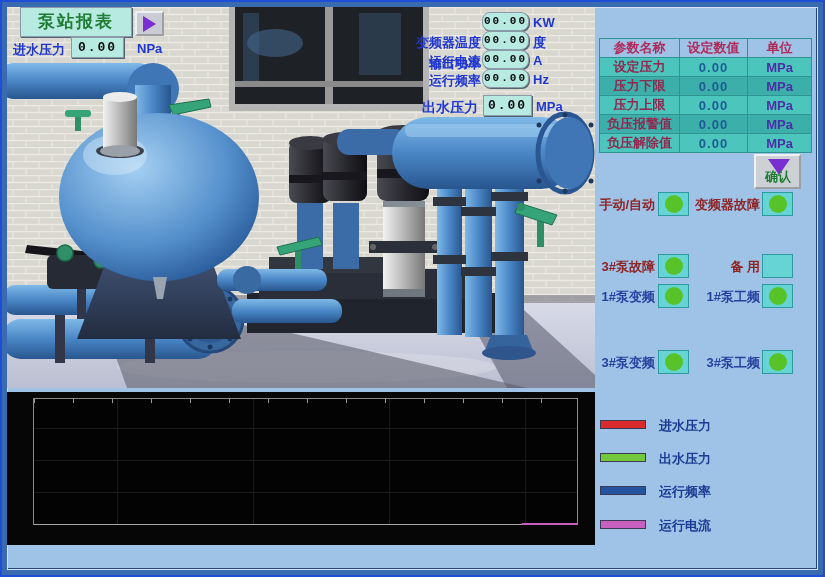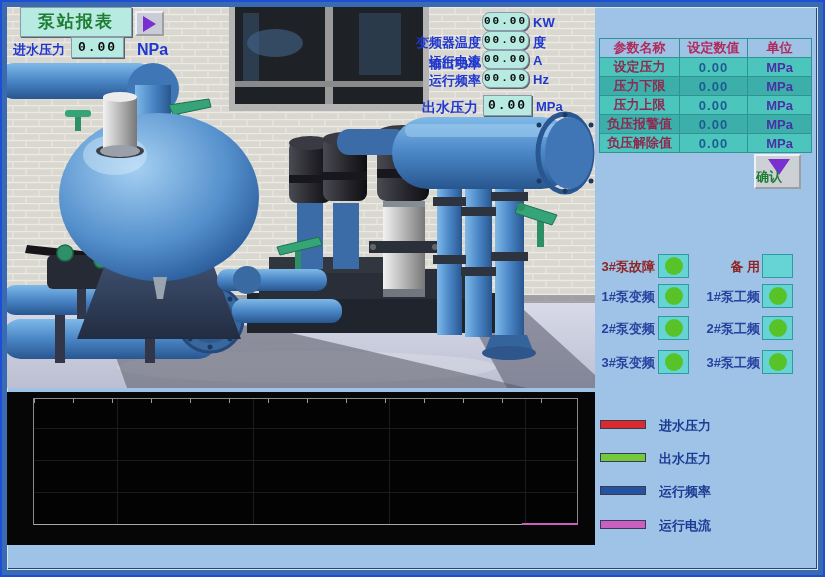--- a/index.html
+++ b/index.html
@@ -24,21 +24,21 @@
   .report-btn { left:13px; top:0; width:112px; height:30px; line-height:28px; text-align:center;
                 background:#b7eae0; border:1px solid #8a9aa8; box-shadow:1px 1px 0 #56646f;
                 font-size:17px; letter-spacing:2px; }
   .report-arrow { left:128px; top:4px; width:29px; height:25px; background:#c9ccd4;
                   border:2px outset #eef2f6; display:flex; align-items:center; justify-content:center; }
   .tri-right { width:0; height:0; border-style:solid; border-width:8px 0 8px 13px;
                border-color:transparent transparent transparent #7a2fd0; }
 
   .inlet-label { left:6px; top:34px; font-size:13px; }
   .inlet-box   { left:64px; top:30px; width:53px; height:21px; line-height:19px; font-size:13px; }
-  .inlet-unit  { left:122px; top:34px; font-size:16px;padding-left:8px; }
+  .inlet-unit  { left:122px; top:34px; font-size:13px;padding-left:8px; }
 
   .t-label { width:70px; text-align:right; font-size:13px; }
   .t-box   { width:47px; height:19px; line-height:17px; font-size:11px;border-radius:8px; }
   .t-unit  { font-size:13px; }
 
   .outlet-label { left:415px; top:92px; font-size:14px; }
   .outlet-box   { left:476px; top:88px; width:49px; height:21px; line-height:19px; font-size:13px; }
   .outlet-unit  { left:529px; top:92px; font-size:13px; }
 
   
@@ -63,21 +63,21 @@
                  table-layout:fixed; font-size:13px; font-weight:bold; }
   table.params th, table.params td { border:1px solid #2f9490; height:18px; text-align:center; padding:0; }
   table.params th { color:#b02a5a; background:transparent; font-size:13px; }
   table.params col.c-name { width:80px; } table.params col.c-val { width:68px; } table.params col.c-unit { width:64px; }
   tr.rowa td { background:#4cc6bd; } tr.rowb td { background:#3cafaa; }
   td.pname { color:#8e2950; } td.pval { color:#1c5c90; letter-spacing:1px; } td.punit { color:#4a2fa6; }
 
   .confirm { left:747px; top:147px; width:47px; height:35px; background:#cdd1d6; border:2px outset #eef2f6; }
   .tri-down { position:absolute; left:12px; top:3px; width:0; height:0; border-style:solid;
               border-width:16px 11px 0 11px; border-color:#7a2fd0 transparent transparent transparent; }
-  .confirm-label { position:absolute; right:17px; bottom:1px; font-size:13px; }
+  .confirm-label { position:absolute; right:8px; bottom:1px; font-size:13px; }
 
   .srow { position:absolute; left:582px; width:222px; height:26px; }
   .slabel { position:absolute; top:4px; font-size:13px; font-weight:bold; text-align:right; }
   .sl1 { left:0; width:66px; } .sl2 { left:103px; width:68px; }
   .maroon .slabel { color:#8e2424; } .bluety .slabel { color:#27419e; }
   .lamp { position:absolute; top:0; width:31px; height:24px; background:#66d4d4; border:1px solid #2f9aa0;
           display:flex; align-items:center; justify-content:center; }
   .lamp i { display:block; width:18px; height:18px; border-radius:50%; background:#58c229; }
   .lb1 { left:69px; } .lb2 { left:173px; }
 
@@ -360,48 +360,48 @@
         <td class="punit">MPa</td>
       </tr>
     </tbody>
       </table>
 
     <div class="abs confirm">
       <span class="tri-down"></span>
       <span class="confirm-label greentx">确认</span>
     </div>
 
+    <div class="srow maroon" style="top:185px;">
+      <span class="slabel sl1">手动/自动</span>
+      <span class="lamp lb1">
+          <i style="background: rgb(88, 194, 41);"></i>
+        </span>
+      <span class="slabel sl2">变频器故障</span>
+      <span class="lamp lb2">
+          <i style="background: rgb(88, 194, 41);"></i>
+        </span>
+    </div>
     <div class="srow maroon" style="top:247px;">
       <span class="slabel sl1">3#泵故障</span>
       <span class="lamp lb1">
           <i style="background: rgb(88, 194, 41);"></i>
         </span>
       <span class="slabel sl2">备  用</span>
       <span class="lamp lb2 empty"></span>
     </div>
     <div class="srow bluety" style="top:277px;">
       <span class="slabel sl1">1#泵变频</span>
       <span class="lamp lb1">
           <i style="background: rgb(88, 194, 41);"></i>
         </span>
       <span class="slabel sl2">1#泵工频</span>
       <span class="lamp lb2">
           <i style="background: rgb(88, 194, 41);"></i>
         </span>
     </div>
-    <div class="srow bluety" style="top:309px;">
-      <span class="slabel sl1">2#泵变频</span>
-      <span class="lamp lb1">
-          <i style="background: rgb(88, 194, 41);"></i>
-        </span>
-      <span class="slabel sl2">2#泵工频</span>
-      <span class="lamp lb2">
-          <i style="background: rgb(88, 194, 41);"></i>
-        </span>
-    </div>
     <div class="srow bluety" style="top:343px;">
       <span class="slabel sl1">3#泵变频</span>
       <span class="lamp lb1">
           <i style="background: rgb(88, 194, 41);"></i>
         </span>
       <span class="slabel sl2">3#泵工频</span>
       <span class="lamp lb2">
           <i style="background: rgb(88, 194, 41);"></i>
         </span>
     </div>

